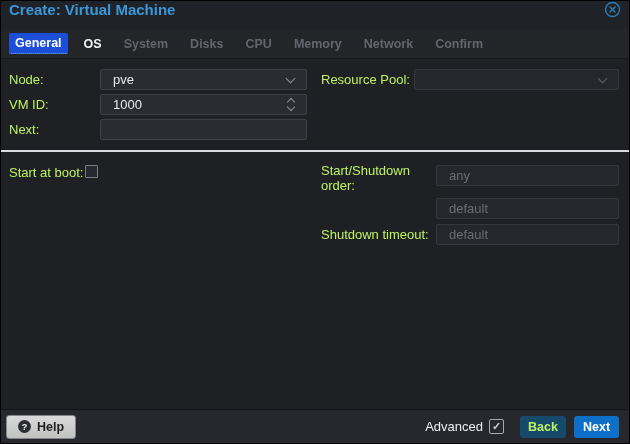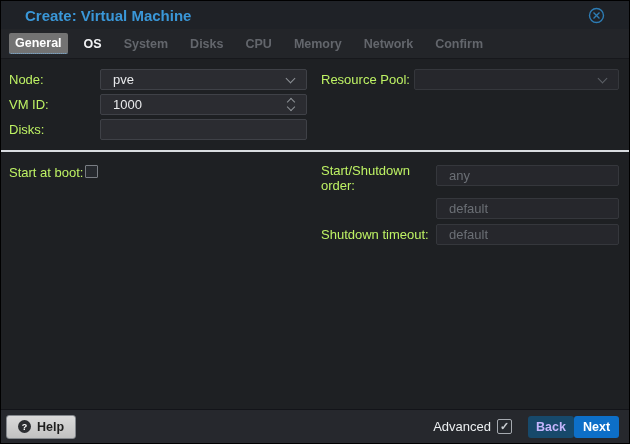--- a/index.html
+++ b/index.html
@@ -1,26 +1,26 @@
 <!DOCTYPE html>
 <html><head>
 <meta charset="utf-8">
 <style>
   html,body{margin:0;padding:0;background:#101114;font-family:"Liberation Sans",sans-serif;}
   .dialog{position:relative;width:630px;height:444px;background:#1e2023;overflow:hidden;border:1px solid #000;box-sizing:border-box;}
 
   
-  .titlebar{position:absolute;top:0;left:0;right:0;height:28px;background:#1f2227;display:flex;align-items:center;padding:0 24px;box-sizing:border-box;}
+  .titlebar{position:absolute;top:0;left:0;right:0;height:28px;background:#1f2227;display:flex;padding:0 8px;box-sizing:border-box;}
   .title{color:#3a97d8;font-size:15px;font-weight:bold;}
   .close-btn{margin-left:auto;width:17px;height:17px;display:flex;align-items:center;justify-content:center;cursor:pointer;}
 
   
   .tabbar{position:absolute;top:28px;left:0;right:0;height:30px;background:#232529;display:flex;align-items:center;padding-left:8px;box-sizing:border-box;border-bottom:1px solid #17181c;}
   .tab{font-size:12.5px;font-weight:600;padding:3px 6px;margin-right:10px;border-radius:2px;line-height:14px;white-space:nowrap;}
-  .tab.active{background:#737373;color:#ffffff;border-bottom:1px dotted #7fb6e4;cursor:default;}
+  .tab.active{background:#1d4ed8;color:#ffffff;border-bottom:1px dotted #7fb6e4;cursor:default;}
   .tab.enabled{color:#f2f3f5;cursor:pointer;}
   .tab.disabled{color:#63666c;cursor:default;}
 
   
   .content{position:absolute;top:58px;left:0;right:0;bottom:34px;background:#1e2023;}
   .flabel{position:absolute;color:#bef264;font-size:13px;line-height:15px;}
   .field{position:absolute;height:21px;background:#2b2c31;border:1px solid #3f4147;border-radius:2px;box-sizing:border-box;display:flex;align-items:center;padding:0 12px;}
   .field input{flex:1;min-width:0;background:transparent;border:none;outline:none;color:#e9eaec;font-size:13px;font-family:"Liberation Sans",sans-serif;padding:0;}
   .field .value{color:#e9eaec;font-size:13px;flex:1;}
   .field.dim{background:#26272c;border-color:#35373c;}
@@ -35,21 +35,21 @@
   .checkbox{position:absolute;width:13px;height:13px;background:#26292e;border:1px solid #797d83;border-radius:1px;box-sizing:border-box;cursor:pointer;}
 
   
   .footer{position:absolute;left:0;right:0;bottom:0;height:34px;background:#26282d;border-top:1px solid #131419;display:flex;align-items:center;padding:0 10px 0 5px;box-sizing:border-box;}
   .help-btn{height:24px;display:flex;align-items:center;gap:6px;padding:0 11px;background:linear-gradient(#dadada,#c1c1c1);border:1px solid #83878c;border-radius:3px;color:#1f1f1f;font-size:12.5px;font-weight:600;cursor:pointer;}
   .help-icon{width:13px;height:13px;border-radius:50%;background:#2b2d31;color:#ffffff;font-size:9px;font-weight:bold;display:flex;align-items:center;justify-content:center;}
   .adv-label{margin-left:auto;color:#eceff1;font-size:13px;margin-right:6px;}
   .adv-check{width:13px;height:13px;background:#26292e;border:1px solid #a6aab0;border-radius:2px;margin-right:16px;display:flex;align-items:center;justify-content:center;cursor:pointer;box-sizing:content-box;}
   .adv-check::after{content:"\2713";color:#c9cdd2;font-size:11px;font-weight:bold;line-height:1;}
   .btn{height:22px;border:none;border-radius:3px;font-size:12.5px;font-weight:600;font-family:"Liberation Sans",sans-serif;display:flex;align-items:center;justify-content:center;cursor:pointer;}
-  .btn-back{width:46px;background:#17496b;color:#c4b5fd;margin-right:0;}
+  .btn-back{width:46px;background:#17496b;color:#bef264;margin-right:8px;}
   .btn-next{width:45px;background:#0d6fc8;color:#ffffff;}
 </style>
 </head>
 <body>
 
 <div class="dialog">
 
   <div class="titlebar">
     <span class="title">Create: Virtual Machine</span>
     <span class="close-btn">
@@ -87,21 +87,21 @@
 
     <span class="flabel" style="left:8px;top:38px;">VM ID:</span>
     <div class="field" style="left:99px;top:35px;width:207px;">
       <input type="text" value="1000" style="">
       <span class="spinner">
           <i class="up"></i>
           <i class="down"></i>
         </span>
     </div>
 
-    <span class="flabel" style="left:8px;top:63px;">Disks:</span>
+    <span class="flabel" style="left:8px;top:63px;">Next:</span>
     <div class="field" style="left:99px;top:60px;width:207px;">
       <input type="text" value="" style="">
     </div>
 
     <div class="separator"></div>
 
     <span class="flabel" style="left:8px;top:106px;">Start at boot:</span>
     <span class="checkbox" style="left:84px;top:106px;"></span>
 
     <span class="flabel" style="left:320px;top:104px;width:108px;">Start/Shutdown order:</span>

